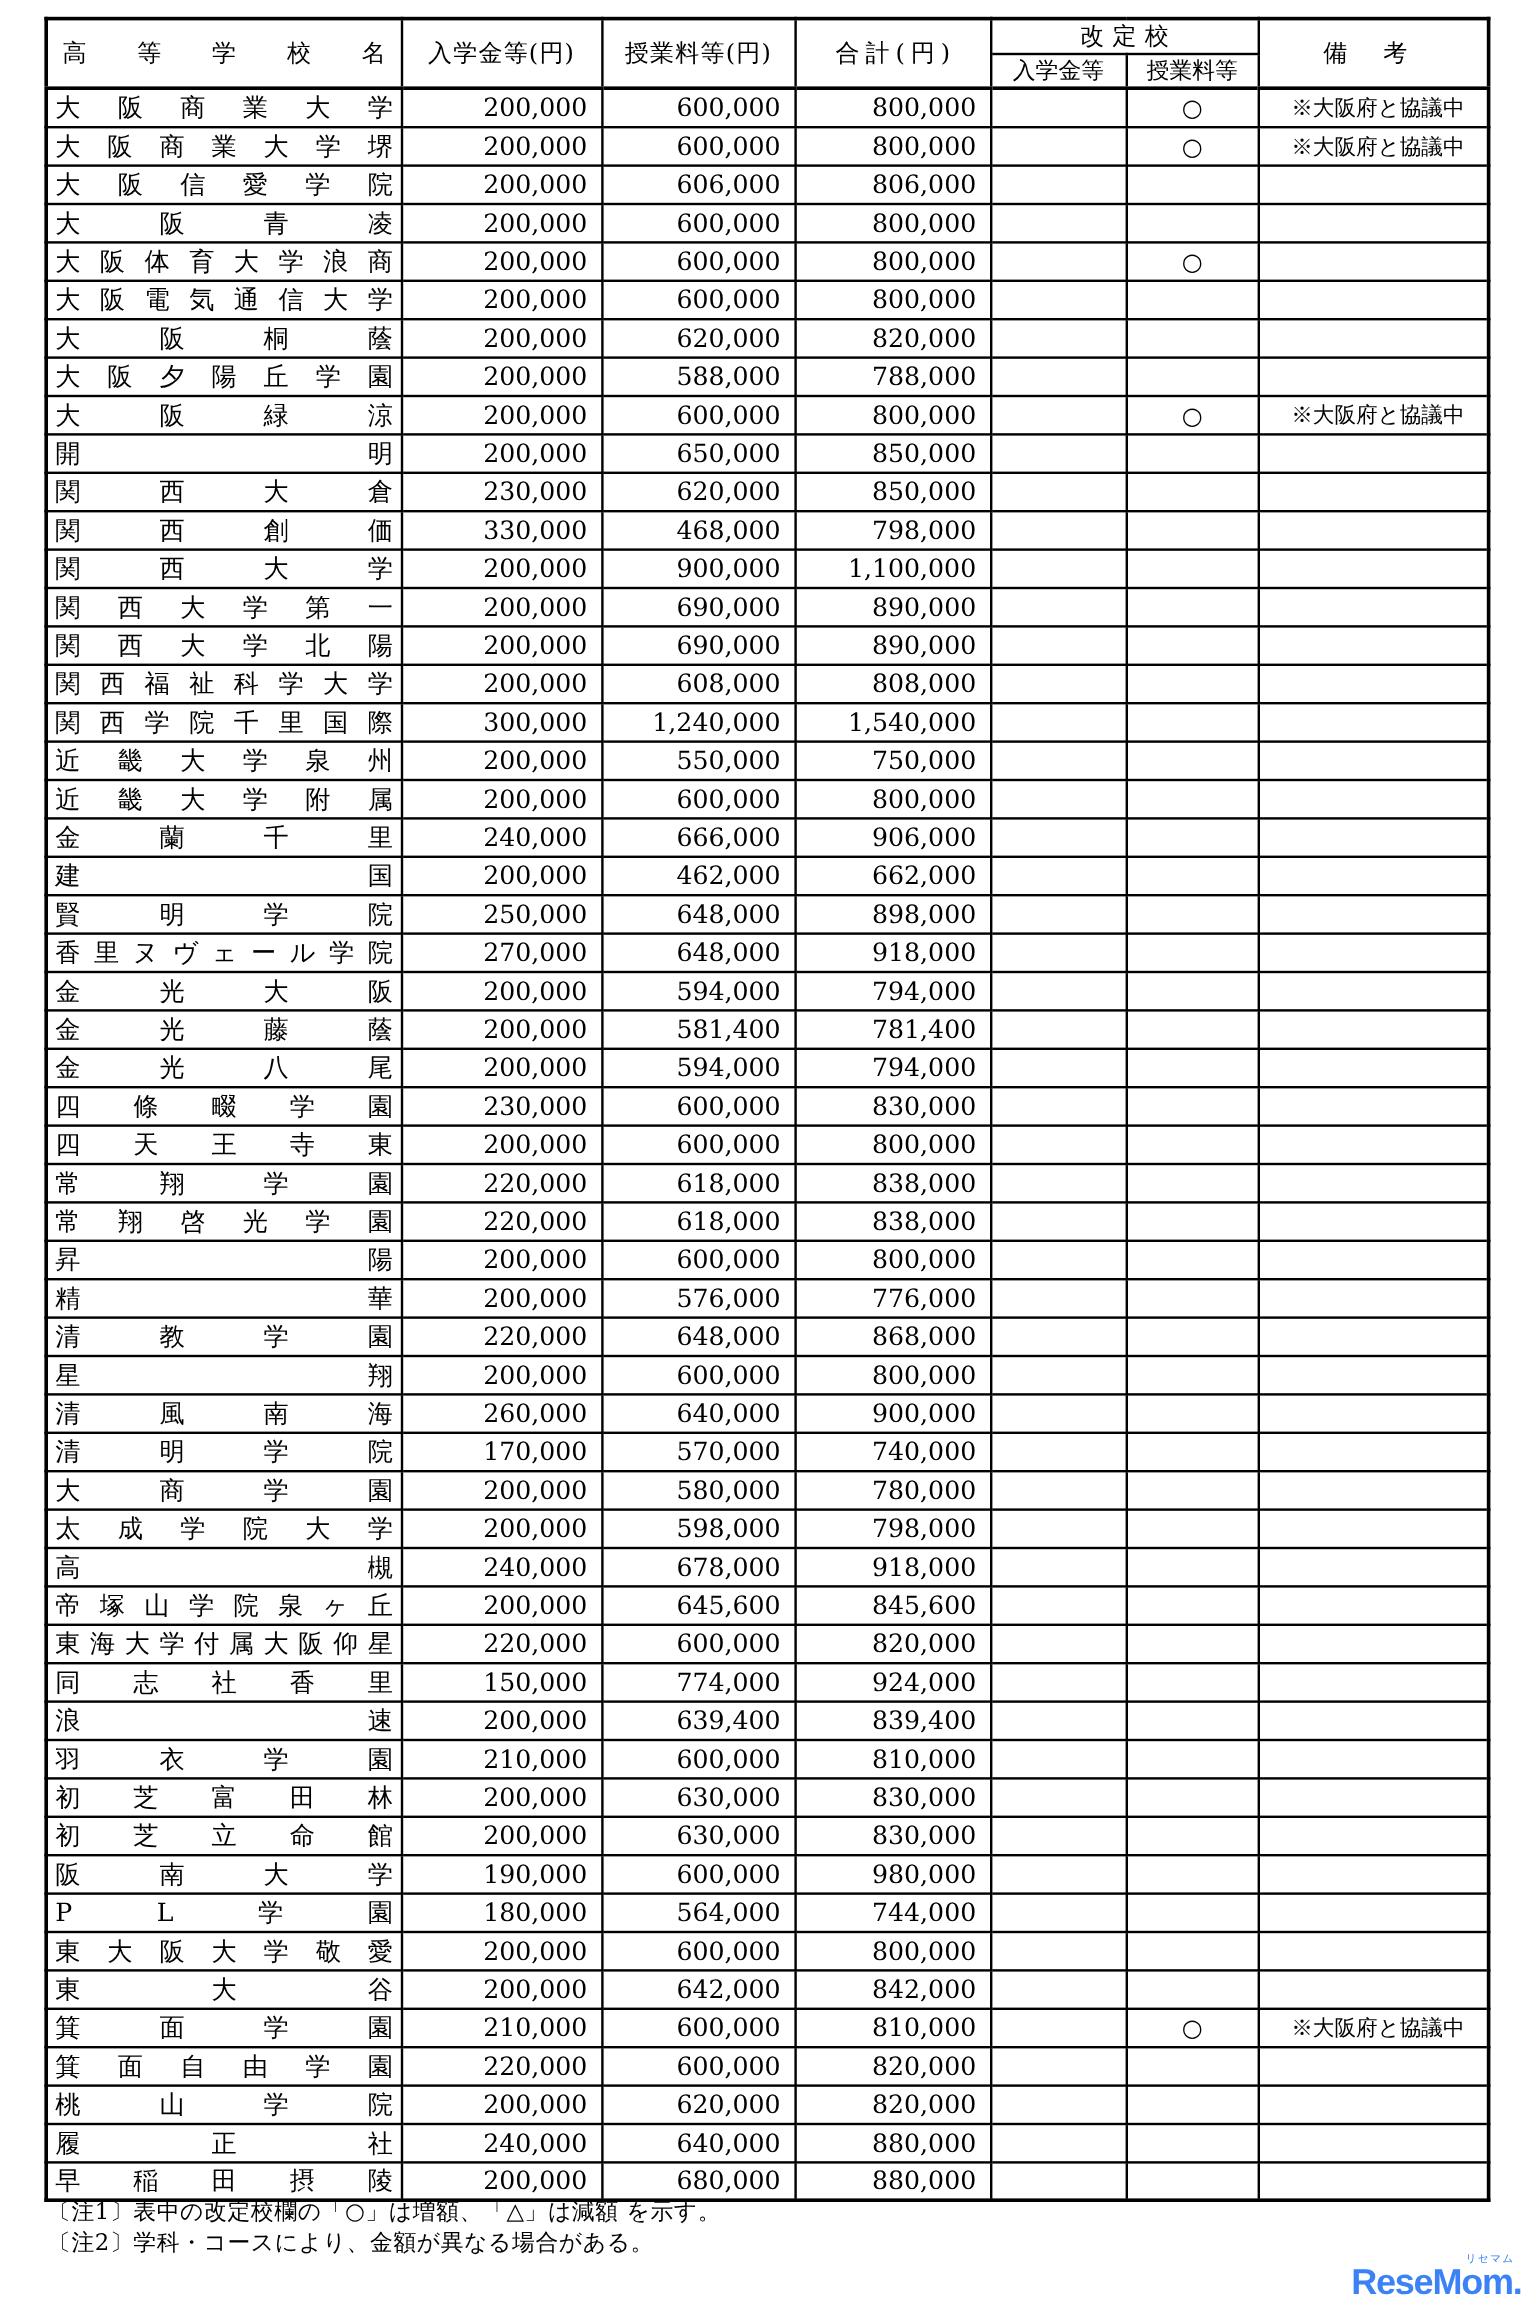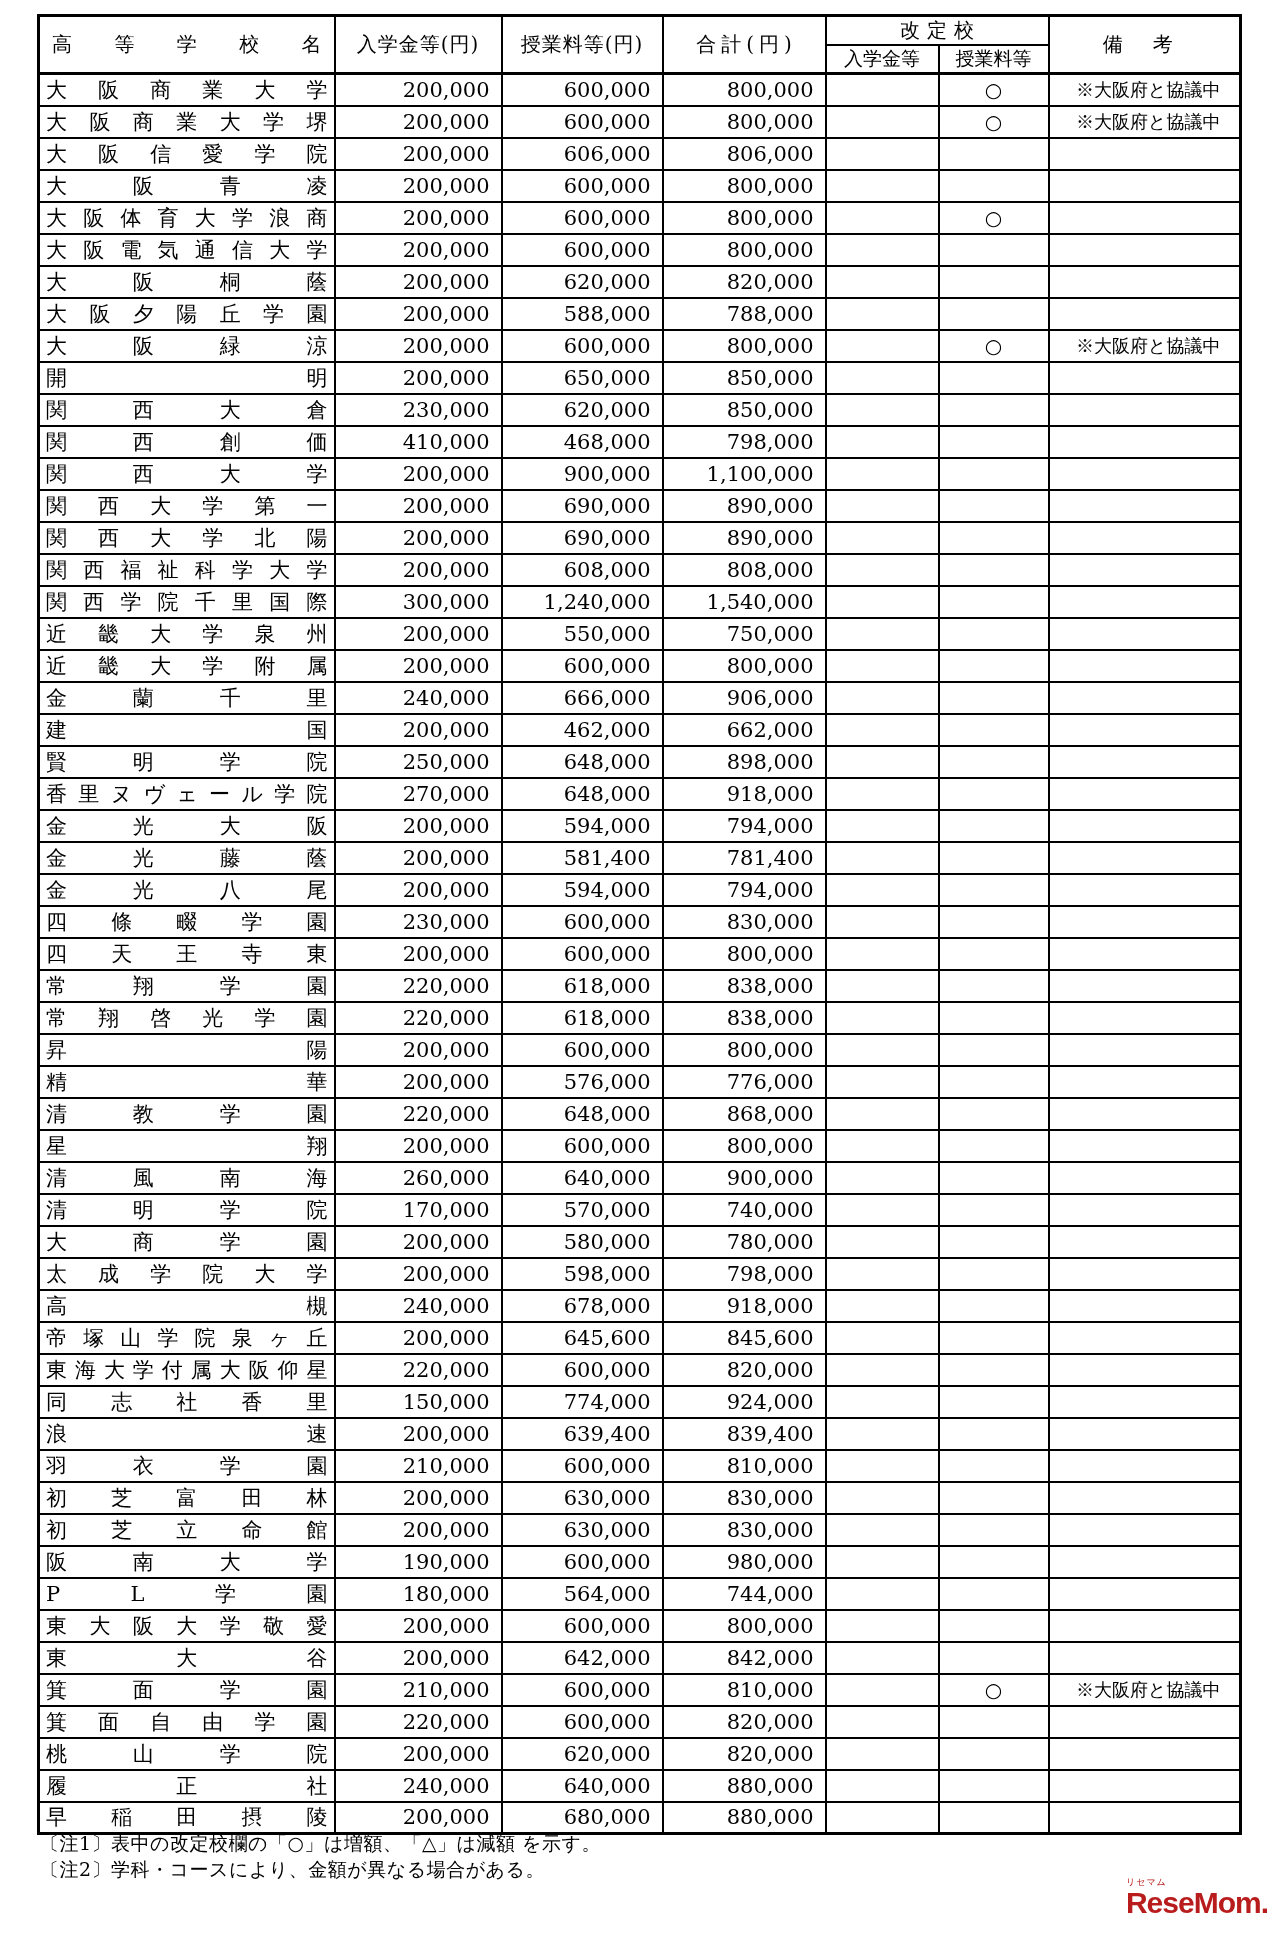--- a/index.html
+++ b/index.html
@@ -31,21 +31,21 @@
   .ls-biko{letter-spacing:30px;padding-left:17px;}
   .ls-small{letter-spacing:1px;}
   .sub-th{font-size:19px;margin-top:39px;}
   .notes{
     position:absolute;left:40px;top:1830px;
     font-size:19px;line-height:1.38;letter-spacing:0.5px;white-space:pre;
   }
   .watermark{
     position:absolute;right:12px;top:1878px;
     font-family:"Liberation Sans","DejaVu Sans",sans-serif;
-    color:#b91c1c;line-height:1;
+    color:#3b82f6;text-align:right;line-height:1;
   }
   .watermark .ruby{display:block;font-size:9px;letter-spacing:1px;margin-bottom:1px;margin-right:6px;}
   .watermark .word{font-size:30px;font-weight:bold;letter-spacing:-1px;}
 </style>
 </head>
 <body>
 
 <table class="fee">
   <colgroup>
     <col style="width:296px">
@@ -273,21 +273,21 @@
       </tr>
       <tr>
         <td class="school-name-cell">
           <div class="distribute">
             <span>関</span>
             <span>西</span>
             <span>創</span>
             <span>価</span>
           </div>
         </td>
-        <td class="num-cell">410,000</td>
+        <td class="num-cell">330,000</td>
         <td class="num-cell">468,000</td>
         <td class="num-cell">798,000</td>
         <td class="circle-cell"></td>
         <td class="circle-cell"></td>
         <td class="remark-cell"></td>
       </tr>
       <tr>
         <td class="school-name-cell">
           <div class="distribute">
             <span>関</span>

